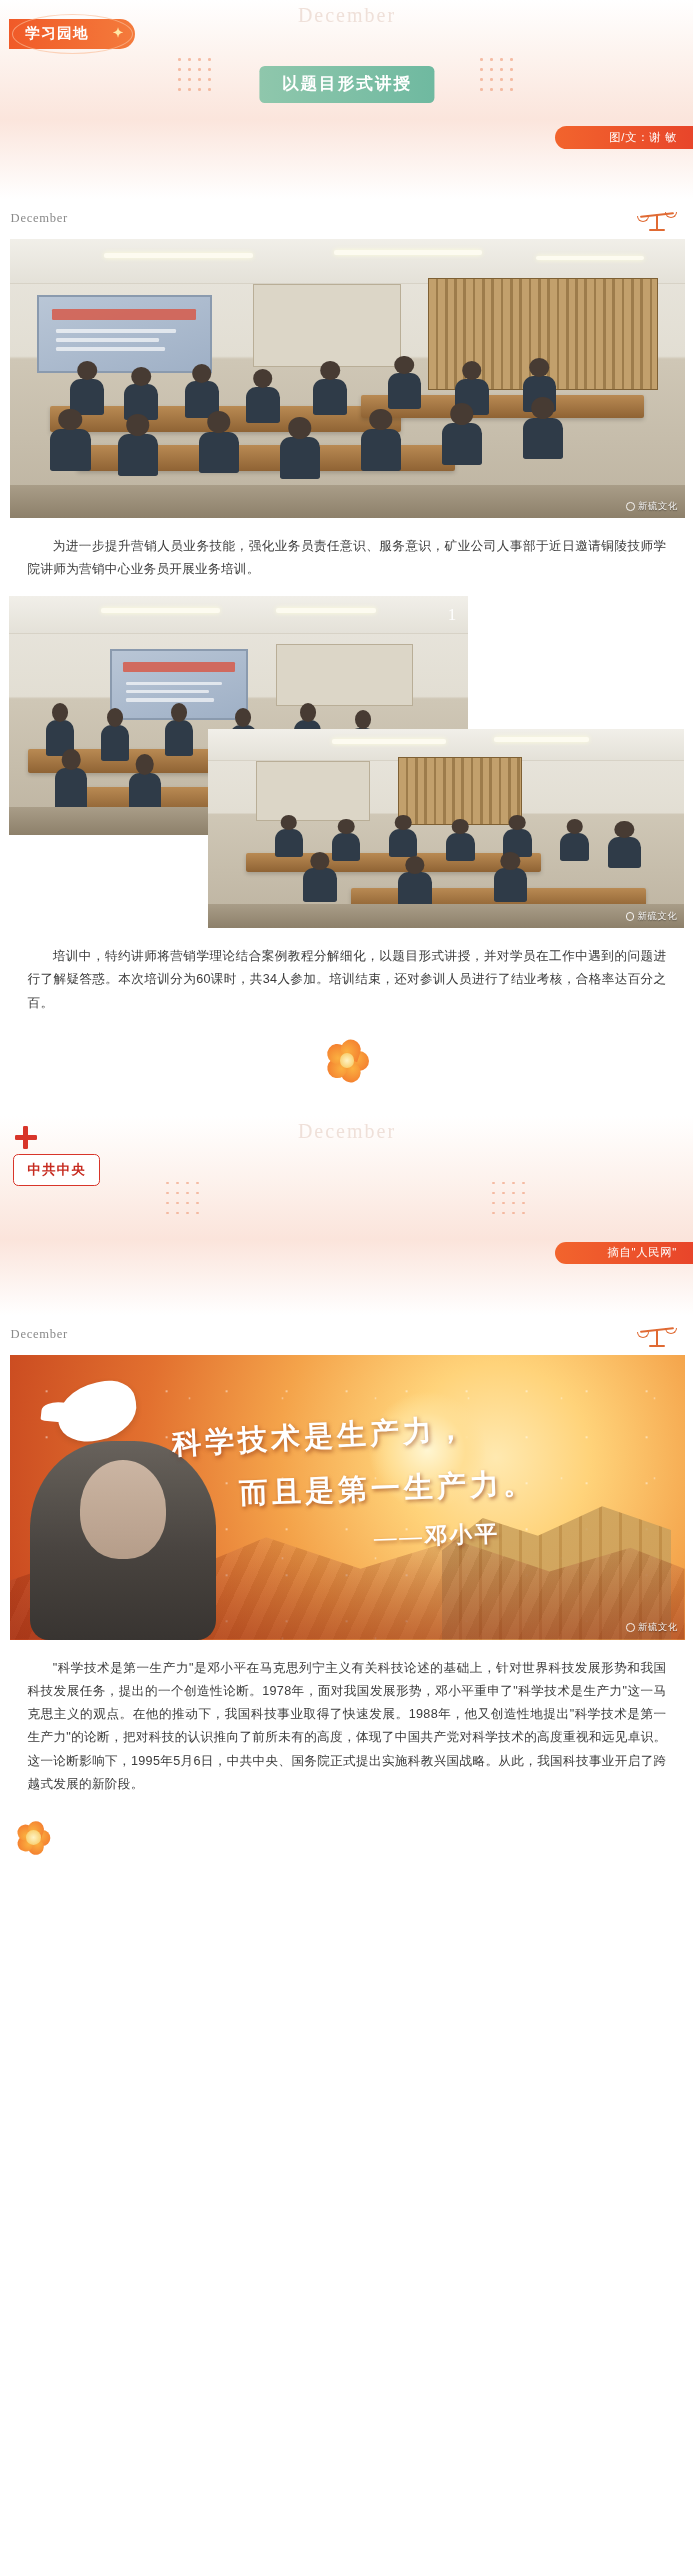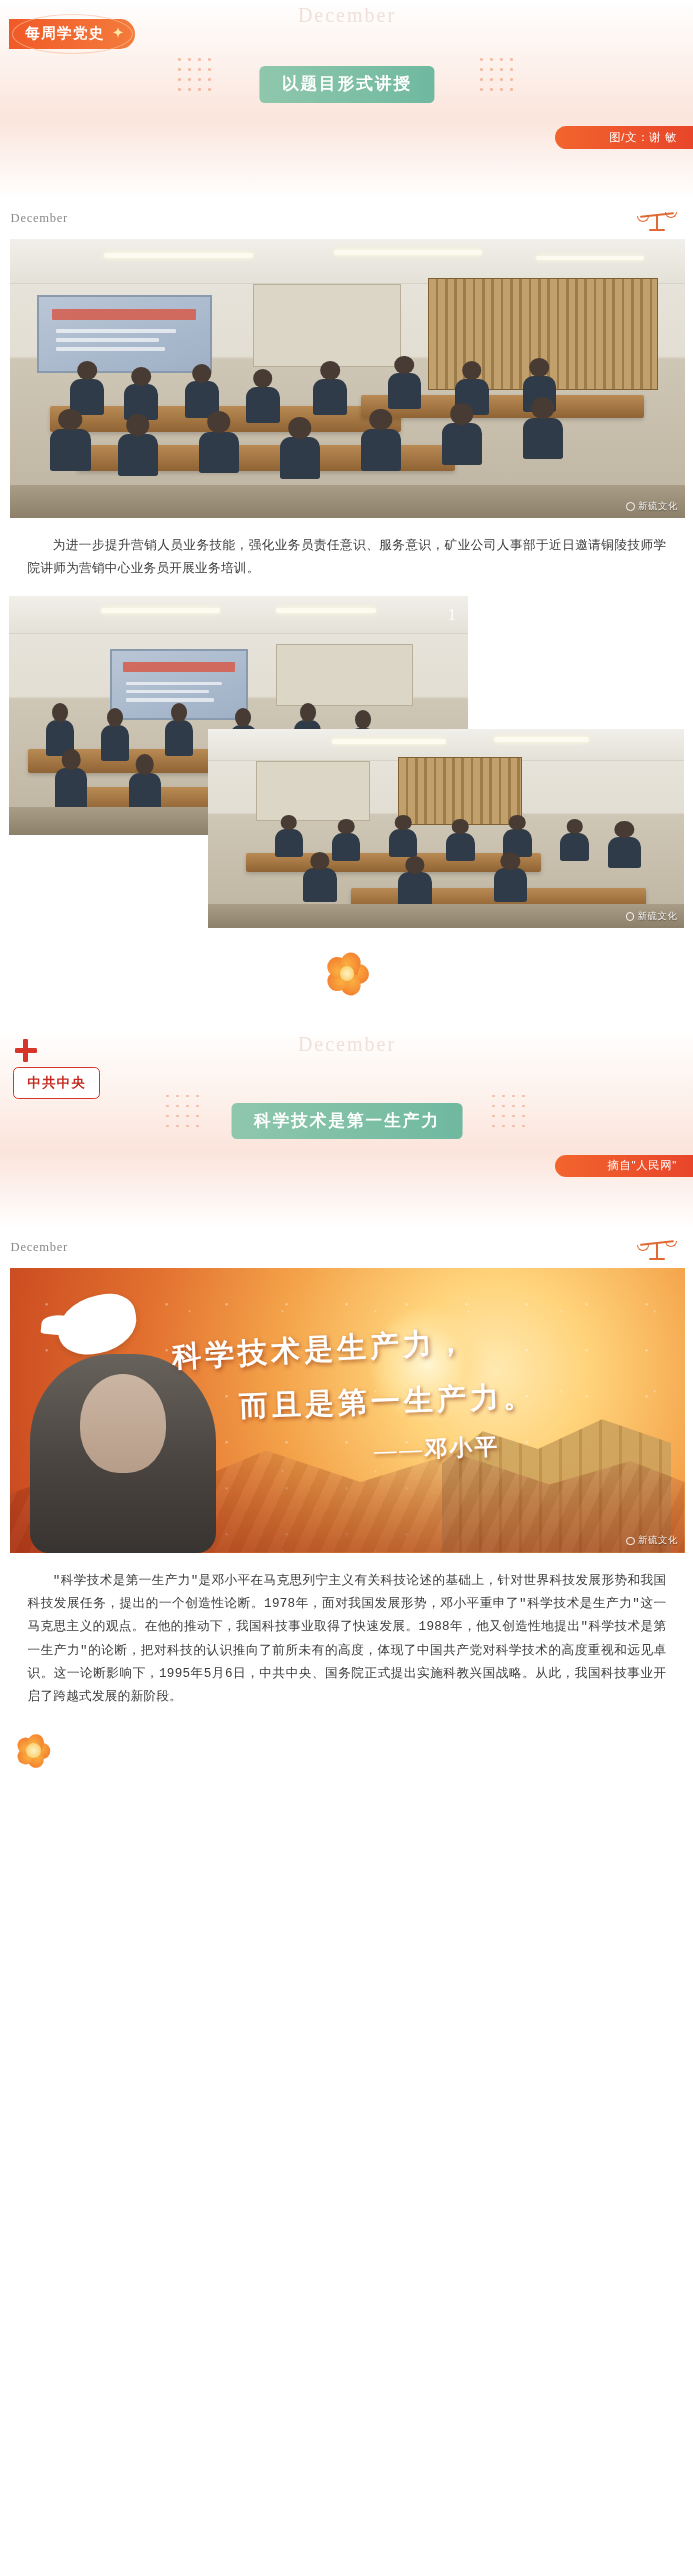--- a/index.html
+++ b/index.html
@@ -324,21 +324,20 @@
   
   .para {
     width: 639px;
     margin: 17px auto 0 auto;
     font-size: 12.6px;
     line-height: 1.85;
     color: #3a3a3a;
     text-align: justify;
     text-indent: 2em;
     letter-spacing: 0.3px;
-    font-family: Liberation Mono, monospace;
   }
 
   
   .photo-group {
     position: relative;
     width: 694px;
     height: 332px;
     margin-top: 14.6px;
   }
   .photo-2 {
@@ -482,21 +481,21 @@
 </style>
 </head>
 <body>
 
 <div class="section">
 
   <div class="sec-top-bg">
     <div class="faint-month">December</div>
 
     <div class="badge-study">
-      <span>每周学党史</span>
+      <span>学习园地</span>
       <span class="sparkle">✦</span>
       <span class="ring"></span>
     </div>
 
     <div class="dots left">
       <span></span>
         <span></span>
         <span></span>
         <span></span>
       <span></span>
@@ -643,20 +642,21 @@
         <div class="floor"></div>
       </div>
       <div class="wm">
         <span class="wm-dot"></span>
         <span>新硫文化</span>
       </div>
 
     </div>
   </div>
 
+  <p class="para">培训中，特约讲师将营销学理论结合案例教程分解细化，以题目形式讲授，并对学员在工作中遇到的问题进行了解疑答惑。本次培训分为60课时，共34人参加。培训结束，还对参训人员进行了结业考核，合格率达百分之百。</p>
 
   <div class="flower">
     <span class="petal" style="transform:rotate(0deg) translate(12px,0)"></span>
     <span class="petal" style="transform:rotate(72deg) translate(12px,0)"></span>
     <span class="petal" style="transform:rotate(144deg) translate(12px,0)"></span>
     <span class="petal" style="transform:rotate(216deg) translate(12px,0)"></span>
     <span class="petal" style="transform:rotate(288deg) translate(12px,0)"></span>
     <span class="core"></span>
   </div>
 
@@ -704,21 +704,20 @@
       <span></span>
         <span></span>
         <span></span>
         <span></span>
       <span></span>
         <span></span>
         <span></span>
         <span></span>
     </div>
 
-    <div class="title-pill t2">科学技术是第一生产力</div>
 
     <div class="credit-bar">摘自"人民网"</div>
   </div>
 
   <div class="date-row">
     <div class="date-label">December</div>
     <div class="scale-icon">
       <div class="beam"></div>
         <div class="post"></div>
         <div class="base"></div>

